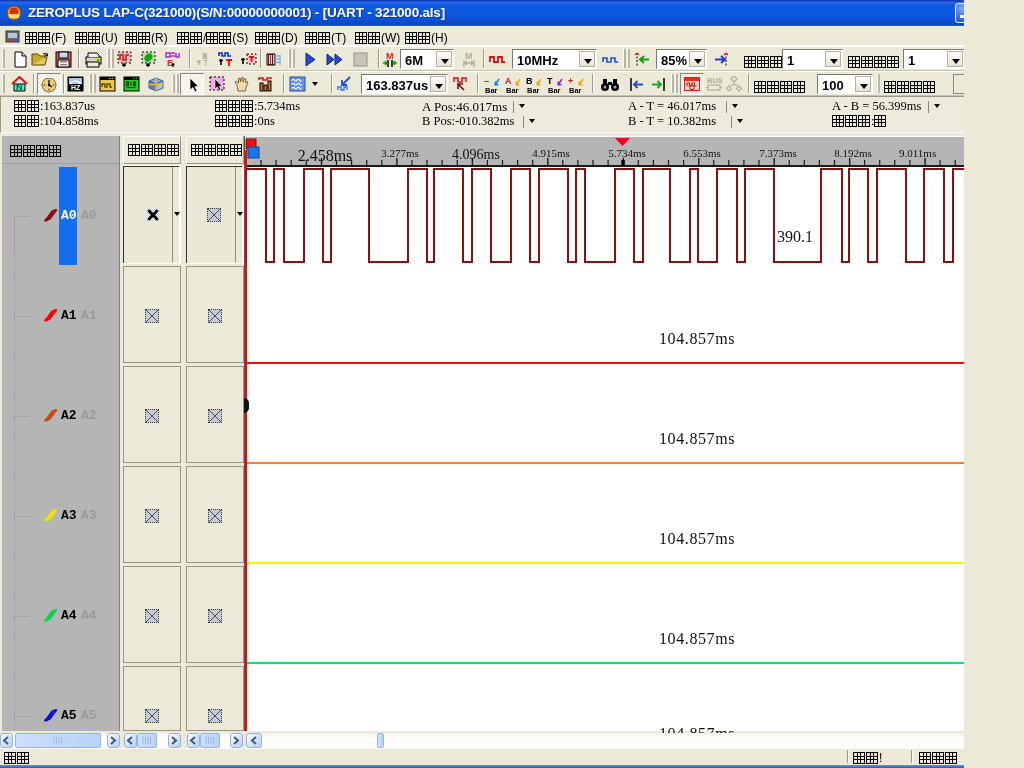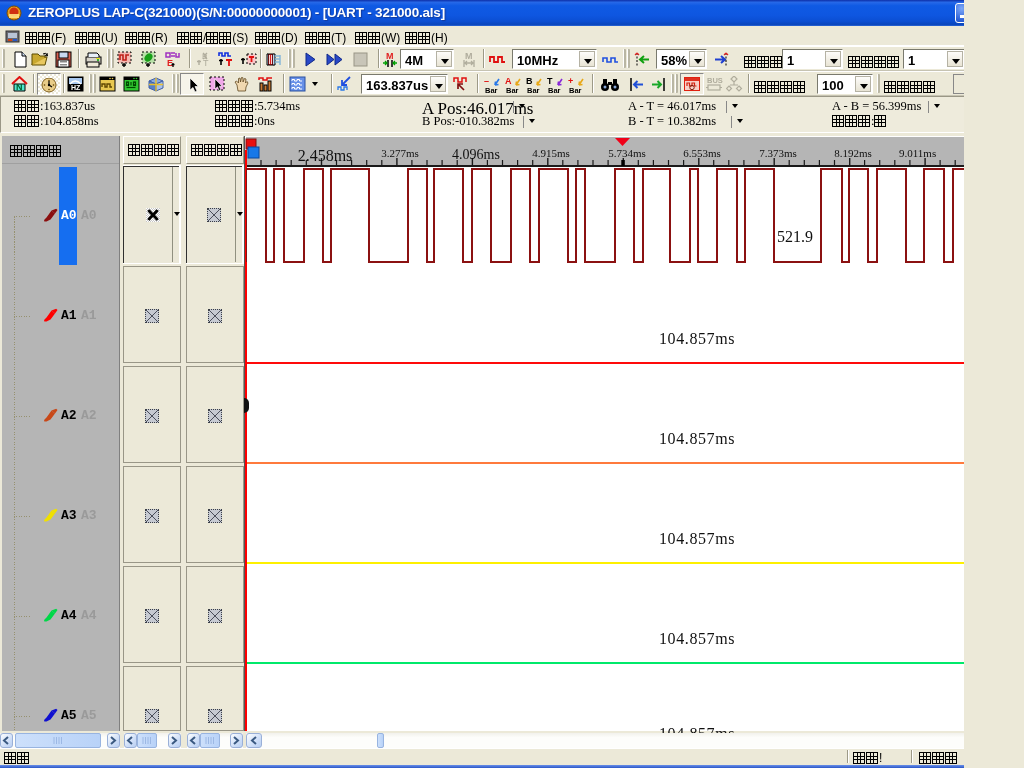--- a/index.html
+++ b/index.html
@@ -142,21 +142,21 @@
 <svg class="ab" style="left:352px;top:51px" width="17" height="17">
       <rect x="2" y="2" width="13" height="13" fill="#c8c5b8" stroke="#989585"></rect>
     </svg>
 <div class="sep" style="left:378px;top:49px;height:19px"></div>
 <svg class="ab" style="left:382px;top:51px" width="17" height="17">
       <text x="4" y="8" font-size="9" font-weight="bold" fill="#e02020" font-family="Liberation Sans">M</text>
       <path d="M6 9 v7 M10 9 v7" stroke="#000" stroke-width="1.5"></path>
       <path d="M1 12 l4 0 M3 10 l2 2 l-2 2 M15 12 l-4 0 M13 10 l-2 2 l2 2" stroke="#00a000" stroke-width="1.3" fill="none"></path>
     </svg>
 <div class="combo" style="left:400px;top:49px;width:54px;height:20px">
-      <span class="tx">4M</span>
+      <span class="tx">6M</span>
       <span class="dd"></span>
     </div>
 <svg class="ab" style="left:461px;top:51px" width="17" height="17">
       <text x="4" y="8" font-size="9" font-weight="bold" fill="#b0ad9d" font-family="Liberation Sans">M</text>
       <path d="M3 9 v7 M13 9 v7 M4 12 h8 M6 10 l-2 2 l2 2 M10 10 l2 2 l-2 2" stroke="#b0ad9d" stroke-width="1.3" fill="none"></path>
     </svg>
 <div class="sep" style="left:483px;top:49px;height:19px"></div>
 <svg class="ab" style="left:488px;top:51px" width="19" height="17">
       <path d="M2 11 v-5 h4 v5 h4 v-5 h4 v5 h3" fill="none" stroke="#e01010" stroke-width="1.8"></path>
     </svg>
@@ -168,21 +168,21 @@
       <path d="M2 11 v-4 h4 v4 h4 v-4 h4 v4 h3" fill="none" stroke="#2050e0" stroke-width="1.6"></path>
     </svg>
 <div class="grip" style="left:623px;top:49px;height:19px"></div>
 <div class="grip" style="left:627px;top:49px;height:19px"></div>
 <svg class="ab" style="left:633px;top:51px" width="19" height="17">
       <path d="M4 2 v13" stroke="#000" stroke-width="1" stroke-dasharray="2 1.5"></path>
       <path d="M16 8.5 H8 M11 5 l-4 3.5 l4 3.5" fill="none" stroke="#10a010" stroke-width="2"></path>
       <path d="M4 2 l2 2 M4 2 l-2 2" stroke="#e02020" stroke-width="1.2"></path>
     </svg>
 <div class="combo" style="left:656px;top:49px;width:51px;height:20px">
-      <span class="tx">58%</span>
+      <span class="tx">85%</span>
       <span class="dd"></span>
     </div>
 <svg class="ab" style="left:713px;top:51px" width="19" height="17">
       <path d="M2 8.5 H11 M8 5 l4 3.5 l-4 3.5" fill="none" stroke="#2040d0" stroke-width="2"></path>
       <path d="M13 2 v13" stroke="#000" stroke-width="1" stroke-dasharray="2 1.5"></path>
       <path d="M13 2 l2 2 M13 2 l-2 2" stroke="#e02020" stroke-width="1.2"></path>
     </svg>
 <div class="ab" style="left:744px;top:52px"><i class="c"></i><i class="c"></i><i class="c"></i></div>
 <div class="combo" style="left:782px;top:49px;width:61px;height:20px">
       <span class="tx">1</span>
@@ -374,21 +374,21 @@
       <span class="dd"></span>
     </div>
 <div class="grip" style="left:877px;top:74px;height:19px"></div>
 <div class="ab" style="left:884px;top:77px"><i class="c"></i><i class="c"></i><i class="c"></i><i class="c"></i></div>
 <div class="ab" style="left:953px;top:74px;width:69px;height:20px;border:1px solid #888;background:#ece9d8;color:#9a9786;font:bold 14px 'Liberation Sans';text-align:center;line-height:18px">100ns</div>
 <div class="ab" style="left:0;top:96px;width:1024px;height:37px;background:#eeebdc;border:1px solid #9a9786;border-bottom-color:#fff;border-right-color:#fff"></div>
 <div class="ab serif" style="left:14px;top:99px;font-size:12.5px;color:#000"><i class="c"></i><i class="c"></i>:163.837us</div>
 <div class="ab serif" style="left:14px;top:114px;font-size:12.5px;color:#000"><i class="c"></i><i class="c"></i>:104.858ms</div>
 <div class="ab serif" style="left:215px;top:99px;font-size:12.5px;color:#000"><i class="c"></i><i class="c"></i><i class="c"></i>:5.734ms</div>
 <div class="ab serif" style="left:215px;top:114px;font-size:12.5px;color:#000"><i class="c"></i><i class="c"></i><i class="c"></i>:0ns</div>
-<div class="ab serif" style="left:422px;top:99px;font-size:17px;color:#000">A Pos:46.017ms</div>
+<div class="ab serif" style="left:422px;top:99px;font-size:13px;color:#000">A Pos:46.017ms</div>
 <div class="ab serif" style="left:422px;top:114px;font-size:12.5px;color:#000">B Pos:-010.382ms</div>
 <div class="ab serif" style="left:628px;top:99px;font-size:12.5px;color:#000">A - T = 46.017ms</div>
 <div class="ab serif" style="left:628px;top:114px;font-size:12.5px;color:#000">B - T = 10.382ms</div>
 <div class="ab serif" style="left:832px;top:99px;font-size:12.5px;color:#000">A - B = 56.399ms</div>
 <div class="ab serif" style="left:832px;top:114px;font-size:12.5px;color:#000"><i class="c"></i><i class="c"></i><i class="c"></i>:<i class="c"></i></div>
 <div class="ab" style="left:513px;top:101px;width:1px;height:12px;background:#888"></div>
 <div class="ddf ab" style="left:519px;top:104px"></div>
 <div class="ab" style="left:523px;top:116px;width:1px;height:12px;background:#888"></div>
 <div class="ddf ab" style="left:529px;top:119px"></div>
 <div class="ab" style="left:726px;top:101px;width:1px;height:12px;background:#888"></div>
@@ -600,21 +600,21 @@
     </svg>
 <svg class="ab" style="left:993px;top:138px" width="14" height="14">
       <rect x="0.5" y="0.5" width="11" height="12" fill="#f4d418" stroke="#b09000"></rect>
       <text x="2.5" y="10" font-size="9" font-weight="bold" fill="#e87010" font-family="Liberation Sans">D</text>
     </svg>
 <div class="ab" style="left:245px;top:150px;width:2px;height:581px;background:#ff0000"></div>
 <div class="ab" style="left:244px;top:398px;width:5px;height:15px;background:#111;border-radius:0 7px 7px 0"></div>
 <svg class="ab" style="left:246px;top:160px" width="760" height="110">
       <path d="M0.0 102.0 V9.0 H20.0 V102.0 H28.0 V9.0 H38.0 V102.0 H58.0 V9.0 H77.0 V102.0 H85.0 V9.0 H123.0 V102.0 H162.0 V9.0 H181.0 V102.0 H188.0 V9.0 H217.0 V102.0 H226.0 V9.0 H245.0 V102.0 H265.0 V9.0 H284.0 V102.0 H293.0 V9.0 H322.0 V102.0 H330.0 V9.0 H339.0 V102.0 H369.0 V9.0 H388.0 V102.0 H397.0 V9.0 H424.0 V102.0 H444.0 V9.0 H452.0 V102.0 H471.0 V9.0 H491.0 V102.0 H499.0 V9.0 H528.0 V102.0 H575.0 V9.0 H596.0 V102.0 H603.0 V9.0 H622.0 V102.0 H631.0 V9.0 H660.0 V102.0 H678.0 V9.0 H698.0 V102.0 H707.0 V9.0 H726.0 V102.0 H734.0 V9.0 H754.0 V102.0 H760.0" fill="none" stroke="#8b1111" stroke-width="2"></path>
     </svg>
-<div class="ab serif" style="left:777px;top:228px;font-size:16px;color:#111">521.9</div>
+<div class="ab serif" style="left:777px;top:228px;font-size:16px;color:#111">390.1</div>
 <div class="ab" style="left:247px;top:362px;width:759px;height:2px;background:#ff0a0a"></div>
 <div class="ab serif" style="left:659px;top:330px;font-size:16px;color:#111;letter-spacing:0.6px">104.857ms</div>
 <div class="ab" style="left:247px;top:462px;width:759px;height:2px;background:#ff7a3c"></div>
 <div class="ab serif" style="left:659px;top:430px;font-size:16px;color:#111;letter-spacing:0.6px">104.857ms</div>
 <div class="ab" style="left:247px;top:562px;width:759px;height:2px;background:#fdf000"></div>
 <div class="ab serif" style="left:659px;top:530px;font-size:16px;color:#111;letter-spacing:0.6px">104.857ms</div>
 <div class="ab" style="left:247px;top:662px;width:759px;height:2px;background:#00e96a"></div>
 <div class="ab serif" style="left:659px;top:630px;font-size:16px;color:#111;letter-spacing:0.6px">104.857ms</div>
 <div class="ab serif" style="left:659px;top:725px;font-size:16px;color:#111;letter-spacing:0.6px;clip-path:inset(0 0 10px 0)">104.857ms</div>
 <div class="strk ab" style="left:1006px;top:137px;width:17px;height:598px"></div>

